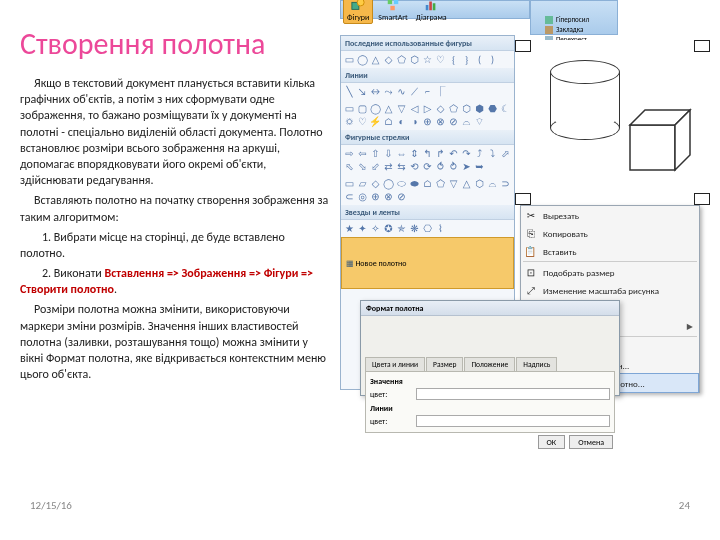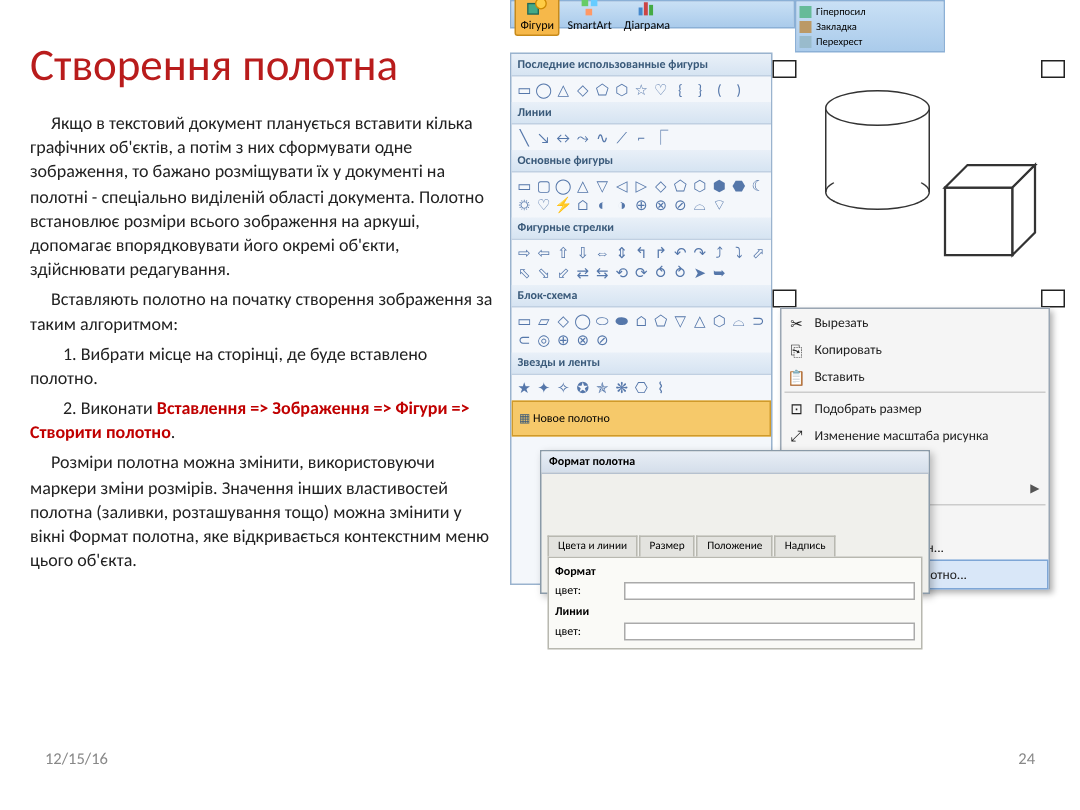--- a/index.html
+++ b/index.html
@@ -7,21 +7,21 @@
     width: 720px; height: 540px;
     font-family: Calibri, Arial, sans-serif;
     background: #fff;
     position: relative;
     overflow: hidden;
   }
   .title {
     position: absolute;
     left: 20px; top: 25px;
     font-size: 30px;
-    color: #b91c1c;
+    color: #ec4899;
     font-weight: 400;
   }
   .body-text {
     position: absolute;
     left: 20px; top: 75px;
     width: 310px;
     font-size: 12px;
     line-height: 1.35;
     color: #222;
   }
@@ -61,25 +61,25 @@
     display: flex; flex-direction: column; align-items: center;
     padding: 1px 3px;
     border-radius: 2px;
   }
   .ribbon .btn.active { background: #f6b84a; border: 1px solid #c78a1a; }
   .ribbon .ico { width: 14px; height: 14px; }
 
   .ribbon2 {
     position: absolute;
     left: 530px; top: 0;
-    width: 100px; height: 35px;
+    width: 88px; height: 35px;
     background: linear-gradient(#c9e0f5, #aacbeb);
     border: 1px solid #8bb0d6;
     font-size: 7px;
-    padding: 2px;
+    padding: 14px;
   }
   .ribbon2 .row { display:flex; align-items:center; gap:3px; margin-bottom:1px;}
   .ribbon2 .sw{ width:8px;height:8px;background:#3a7; }
 
   .shapes-panel {
     position: absolute;
     left: 340px; top: 35px;
     width: 175px; height: 355px;
     background: #f4f7fb;
     border: 1px solid #9ab3ce;
@@ -98,21 +98,21 @@
     gap: 2px; padding: 3px;
     color: #5577aa;
   }
   .shapes-panel .sh {
     width: 11px; height: 11px;
     display: flex; align-items: center; justify-content: center;
     font-size: 10px; line-height: 1;
   }
   .shapes-panel .footer-row {
     border-top: 1px solid #c0d0e2;
-    padding: 6px 4px;
+    padding: 20px 4px;
     background: #eaf1f9;
   }
   .shapes-panel .footer-row.hl { background: #f6c96a; border:1px solid #d09a2a; }
 
   
   .canvas-area {
     position: absolute;
     left: 515px; top: 40px;
     width: 195px; height: 165px;
     background: #fff;
@@ -288,21 +288,20 @@
   <div class="grp-body">
     <span class="sh">╲</span>
       <span class="sh">↘</span>
       <span class="sh">↔</span>
       <span class="sh">⤳</span>
       <span class="sh">∿</span>
       <span class="sh">⟋</span>
       <span class="sh">⌐</span>
       <span class="sh">⎾</span>
   </div>
-  <div class="grp-head">Основные фигуры</div>
   <div class="grp-body">
     <span class="sh">▭</span>
       <span class="sh">▢</span>
       <span class="sh">◯</span>
       <span class="sh">△</span>
       <span class="sh">▽</span>
       <span class="sh">◁</span>
       <span class="sh">▷</span>
       <span class="sh">◇</span>
       <span class="sh">⬠</span>
@@ -342,21 +341,20 @@
       <span class="sh">⬃</span>
       <span class="sh">⇄</span>
       <span class="sh">⇆</span>
       <span class="sh">⟲</span>
       <span class="sh">⟳</span>
       <span class="sh">⥀</span>
       <span class="sh">⥁</span>
       <span class="sh">➤</span>
       <span class="sh">➥</span>
   </div>
-  <div class="grp-head">Блок-схема</div>
   <div class="grp-body">
     <span class="sh">▭</span>
       <span class="sh">▱</span>
       <span class="sh">◇</span>
       <span class="sh">◯</span>
       <span class="sh">⬭</span>
       <span class="sh">⬬</span>
       <span class="sh">⌂</span>
       <span class="sh">⬠</span>
       <span class="sh">▽</span>
@@ -453,29 +451,33 @@
 
 <div class="dialog">
   <div class="titlebar">Формат полотна</div>
   <div class="tabs">
     <div class="tab">Цвета и линии</div>
     <div class="tab">Размер</div>
     <div class="tab">Положение</div>
     <div class="tab">Надпись</div>
   </div>
   <div class="pane">
-    <div style="font-weight:600;margin-bottom:2px">Формат</div>
+    <div style="font-weight:600;margin-bottom:2px">Значення</div>
     <div class="field">
         <label>цвет:</label>
         <div class="drop"></div>
       </div>
     <div style="font-weight:600;margin:2px 0">Линии</div>
     <div class="field">
         <label>цвет:</label>
         <div class="drop"></div>
       </div>
   </div>
+  <div class="btns">
+    <div class="b">ОК</div>
+    <div class="b">Отмена</div>
+  </div>
 </div>
 
 <div class="footer">
   <div class="date">12/15/16</div>
   <div class="page">24</div>
 </div>
 
 </body></html>

